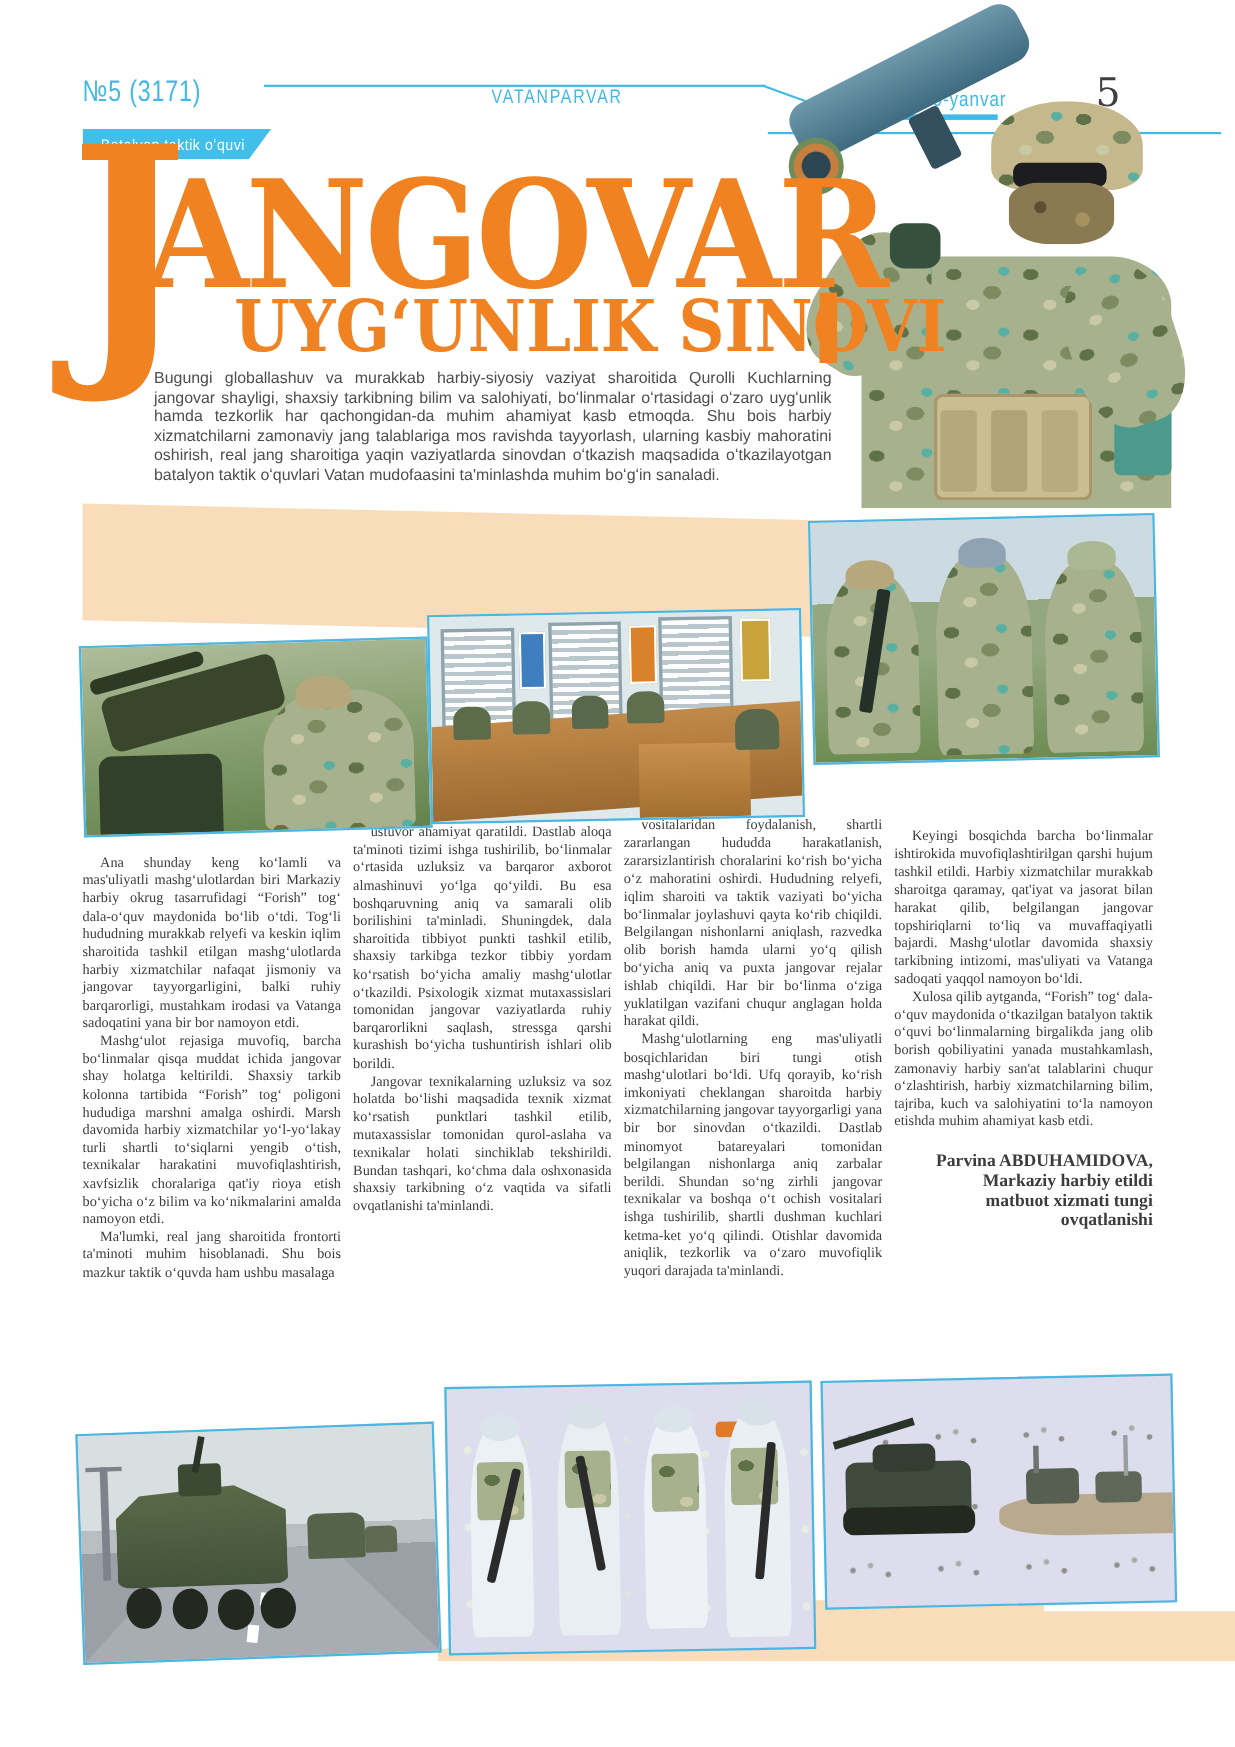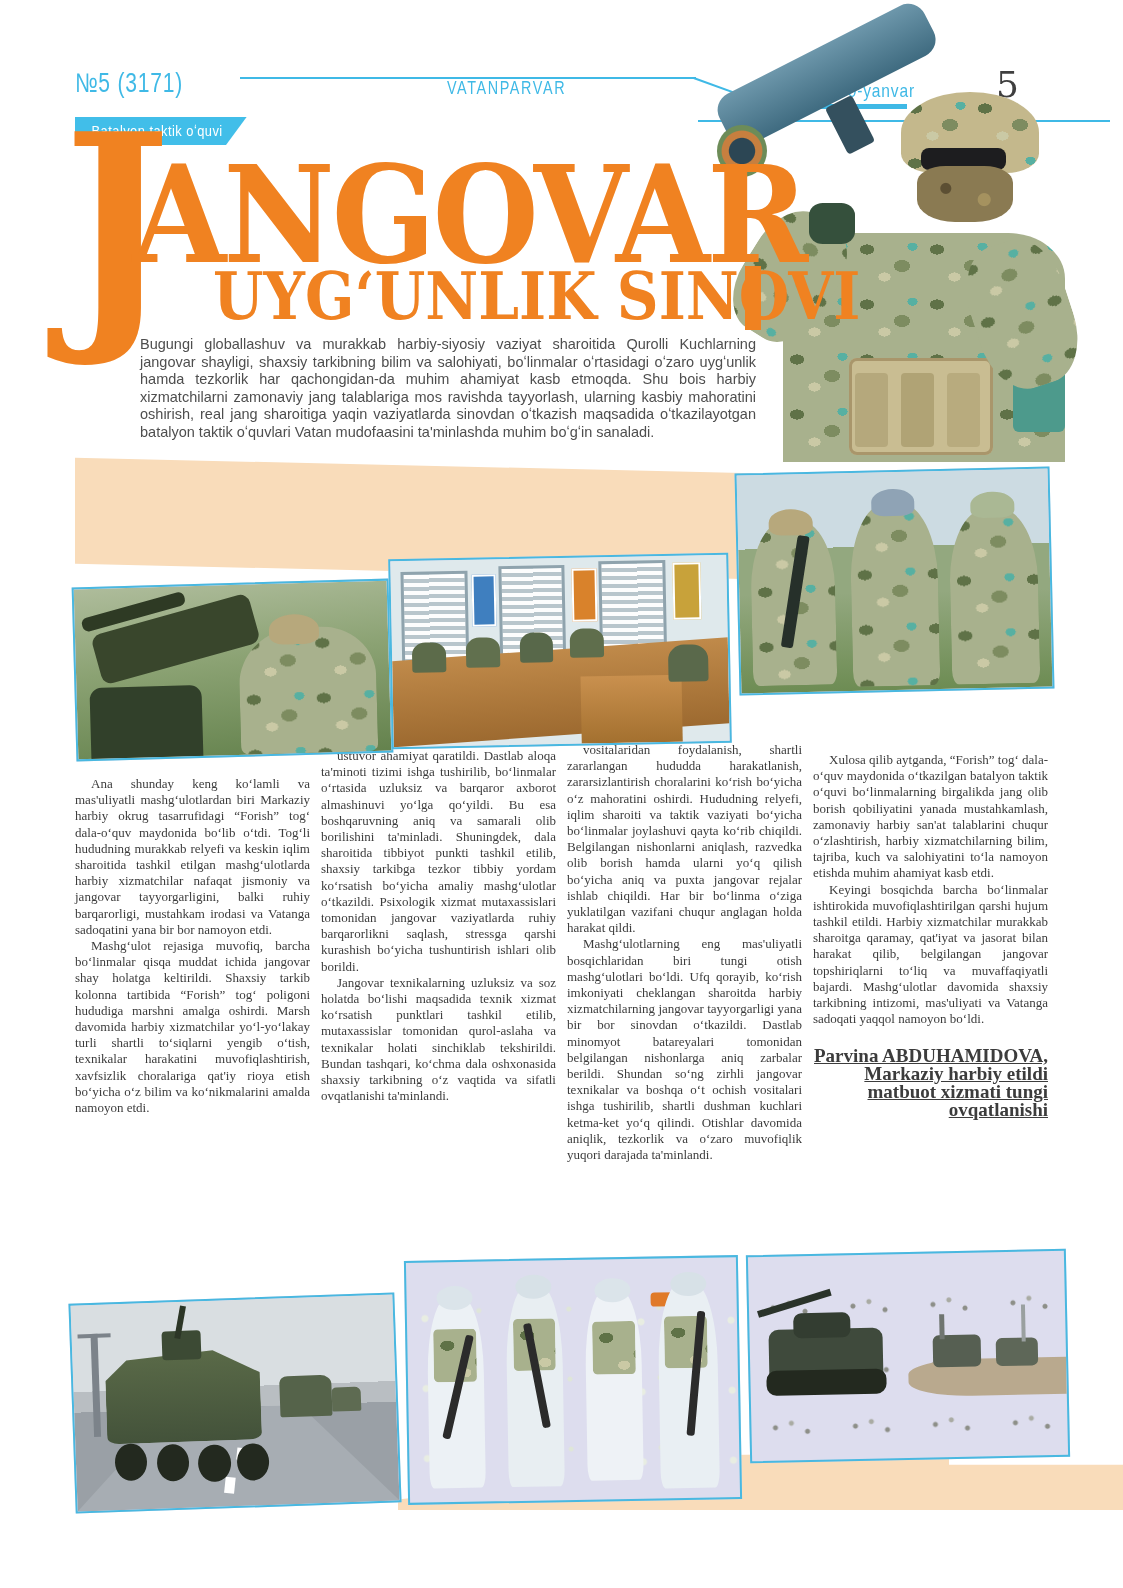--- a/index.html
+++ b/index.html
@@ -27,21 +27,21 @@
   .hl1{font-size:128px;letter-spacing:-3px;transform:scale(.95,1.06);transform-origin:left top;}
   .hl2{font-size:58px;letter-spacing:0px;transform:scale(1,1.12);transform-origin:left top;}
   .hlbar{background:#f08221;}
   
   .lead{font-family:"Liberation Sans",sans-serif;font-size:14.5px;line-height:17.5px;
         color:#4e4e4e;text-align:justify;}
   
   .cols{display:flex;gap:11px;}
   .col{width:235px;font-size:13px;line-height:16.2px;text-align:justify;}
   .col p{margin:0;text-indent:16px;}
-  .byline{margin-top:20px;text-align:right;font-weight:700;font-size:19px;line-height:18px;text-decoration:underline;}
+  .byline{margin-top:20px;text-align:right;font-weight:700;font-size:16px;line-height:18px;}
   
   .peach{background:#f9dcba;}
   .photo{position:absolute;border:2px solid #49b8e0;overflow:hidden;background:#dde;}
   .photo *{position:absolute;}
   .camo{background-color:#a8b18d;background-image:
       radial-gradient(ellipse 14px 10px at 20% 30%,#5f7247 50%,transparent 51%),
       radial-gradient(ellipse 16px 12px at 70% 60%,#7d8c60 50%,transparent 51%),
       radial-gradient(ellipse 12px 9px at 45% 80%,#cac9a5 50%,transparent 51%),
       radial-gradient(ellipse 10px 8px at 85% 25%,#57b0a2 50%,transparent 51%);
       background-size:70px 55px;}
@@ -125,32 +125,33 @@
     <div style="left:10%;top:16%;width:14%;height:12%;background:#b7a87c;border-radius:50% 50% 30% 30%;"></div>
     <div style="left:43%;top:8%;width:14%;height:12%;background:#8fa3b5;border-radius:50% 50% 30% 30%;"></div>
     <div style="left:75%;top:10%;width:14%;height:12%;background:#aab894;border-radius:50% 50% 30% 30%;"></div>
     <div style="left:16%;top:28%;width:4%;height:52%;background:#26302a;transform:rotate(10deg);border-radius:3px;"></div>
   </div>
 
   <div class="abs cols" style="left:75px;top:740px;width:973px;">
     <div class="col" style="padding-top:36px;">
       <p>Ana shunday keng koʻlamli va mas'uliyatli mashgʻulotlardan biri Markaziy harbiy okrug tasarrufidagi “Forish” togʻ dala-oʻquv maydonida boʻlib oʻtdi. Togʻli hududning murakkab relyefi va keskin iqlim sharoitida tashkil etilgan mashgʻulotlarda harbiy xizmatchilar nafaqat jismoniy va jangovar tayyorgarligini, balki ruhiy barqarorligi, mustahkam irodasi va Vatanga sadoqatini yana bir bor namoyon etdi.</p>
       <p>Mashgʻulot rejasiga muvofiq, barcha boʻlinmalar qisqa muddat ichida jangovar shay holatga keltirildi. Shaxsiy tarkib kolonna tartibida “Forish” togʻ poligoni hududiga marshni amalga oshirdi. Marsh davomida harbiy xizmatchilar yoʻl-yoʻlakay turli shartli toʻsiqlarni yengib oʻtish, texnikalar harakatini muvofiqlashtirish, xavfsizlik choralariga qat'iy rioya etish boʻyicha oʻz bilim va koʻnikmalarini amalda namoyon etdi.</p>
+      <p>Ma'lumki, real jang sharoitida frontorti ta'minoti muhim hisoblanadi. Shu bois mazkur taktik oʻquvda ham ushbu masalaga</p>
     </div>
     <div class="col" style="padding-top:8px;">
       <p>ustuvor ahamiyat qaratildi. Dastlab aloqa ta'minoti tizimi ishga tushirilib, boʻlinmalar oʻrtasida uzluksiz va barqaror axborot almashinuvi yoʻlga qoʻyildi. Bu esa boshqaruvning aniq va samarali olib borilishini ta'minladi. Shuningdek, dala sharoitida tibbiyot punkti tashkil etilib, shaxsiy tarkibga tezkor tibbiy yordam koʻrsatish boʻyicha amaliy mashgʻulotlar oʻtkazildi. Psixologik xizmat mutaxassislari tomonidan jangovar vaziyatlarda ruhiy barqarorlikni saqlash, stressga qarshi kurashish boʻyicha tushuntirish ishlari olib borildi.</p>
       <p>Jangovar texnikalarning uzluksiz va soz holatda boʻlishi maqsadida texnik xizmat koʻrsatish punktlari tashkil etilib, mutaxassislar tomonidan qurol-aslaha va texnikalar holati sinchiklab tekshirildi. Bundan tashqari, koʻchma dala oshxonasida shaxsiy tarkibning oʻz vaqtida va sifatli ovqatlanishi ta'minlandi.</p>
     </div>
     <div class="col" style="padding-top:2px;font-family:Liberation Serif, serif;">
       <p>vositalaridan foydalanish, shartli zararlangan hududda harakatlanish, zararsizlantirish choralarini koʻrish boʻyicha oʻz mahoratini oshirdi. Hududning relyefi, iqlim sharoiti va taktik vaziyati boʻyicha boʻlinmalar joylashuvi qayta koʻrib chiqildi. Belgilangan nishonlarni aniqlash, razvedka olib borish hamda ularni yoʻq qilish boʻyicha aniq va puxta jangovar rejalar ishlab chiqildi. Har bir boʻlinma oʻziga yuklatilgan vazifani chuqur anglagan holda harakat qildi.</p>
       <p>Mashgʻulotlarning eng mas'uliyatli bosqichlaridan biri tungi otish mashgʻulotlari boʻldi. Ufq qorayib, koʻrish imkoniyati cheklangan sharoitda harbiy xizmatchilarning jangovar tayyorgarligi yana bir bor sinovdan oʻtkazildi. Dastlab minomyot batareyalari tomonidan belgilangan nishonlarga aniq zarbalar berildi. Shundan soʻng zirhli jangovar texnikalar va boshqa oʻt ochish vositalari ishga tushirilib, shartli dushman kuchlari ketma-ket yoʻq qilindi. Otishlar davomida aniqlik, tezkorlik va oʻzaro muvofiqlik yuqori darajada ta'minlandi.</p>
     </div>
     <div class="col" style="padding-top:12px;">
+      <p>Keyingi bosqichda barcha boʻlinmalar ishtirokida muvofiqlashtirilgan qarshi hujum tashkil etildi. Harbiy xizmatchilar murakkab sharoitga qaramay, qat'iyat va jasorat bilan harakat qilib, belgilangan jangovar topshiriqlarni toʻliq va muvaffaqiyatli bajardi. Mashgʻulotlar davomida shaxsiy tarkibning intizomi, mas'uliyati va Vatanga sadoqati yaqqol namoyon boʻldi.</p>
       <p>Xulosa qilib aytganda, “Forish” togʻ dala-oʻquv maydonida oʻtkazilgan batalyon taktik oʻquvi boʻlinmalarning birgalikda jang olib borish qobiliyatini yanada mustahkamlash, zamonaviy harbiy san'at talablarini chuqur oʻzlashtirish, harbiy xizmatchilarning bilim, tajriba, kuch va salohiyatini toʻla namoyon etishda muhim ahamiyat kasb etdi.</p>
-      <p>Keyingi bosqichda barcha boʻlinmalar ishtirokida muvofiqlashtirilgan qarshi hujum tashkil etildi. Harbiy xizmatchilar murakkab sharoitga qaramay, qat'iyat va jasorat bilan harakat qilib, belgilangan jangovar topshiriqlarni toʻliq va muvaffaqiyatli bajardi. Mashgʻulotlar davomida shaxsiy tarkibning intizomi, mas'uliyati va Vatanga sadoqati yaqqol namoyon boʻldi.</p>
       <div class="byline">
         <div>Parvina ABDUHAMIDOVA,</div>
         <div>Markaziy harbiy etildi</div>
         <div>matbuot xizmati tungi</div>
         <div>ovqatlanishi</div>
       </div>
     </div>
   </div>
 
   <div class="abs peach" style="left:398px;top:1452px;width:725px;height:58px;clip-path:polygon(0 82%,28% 42%,28% 8%,76% 0,76% 22%,100% 22%,100% 100%,0 100%);"></div>

